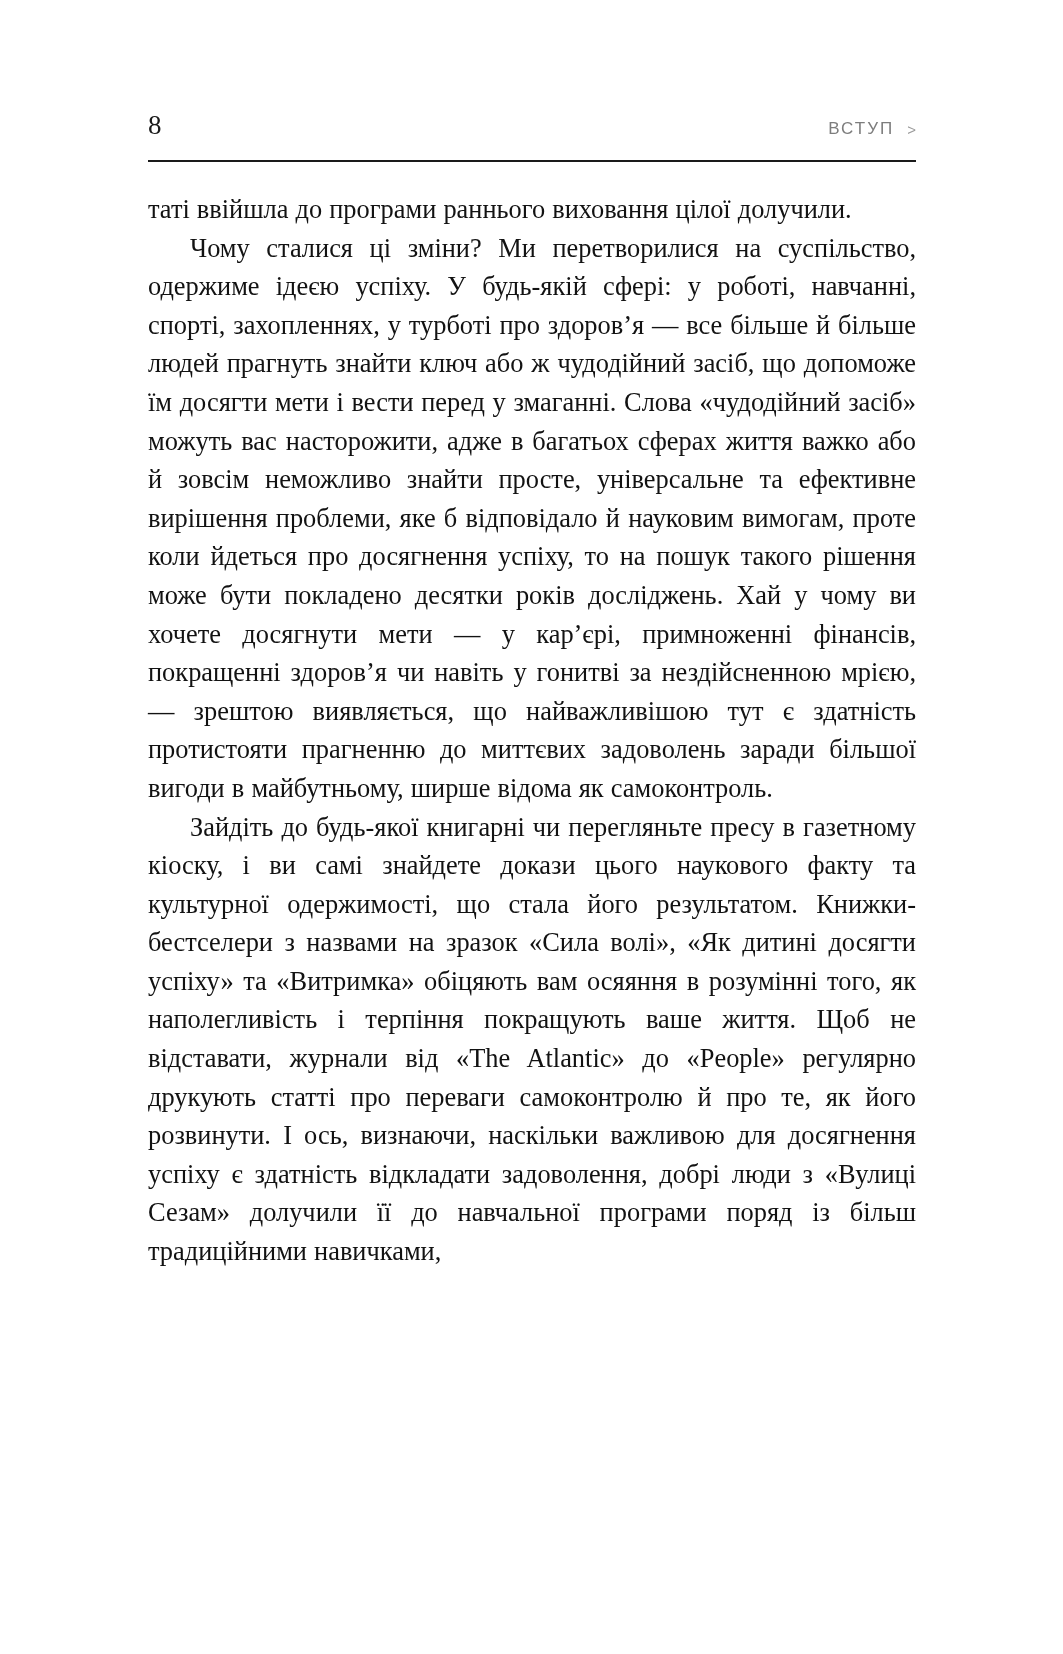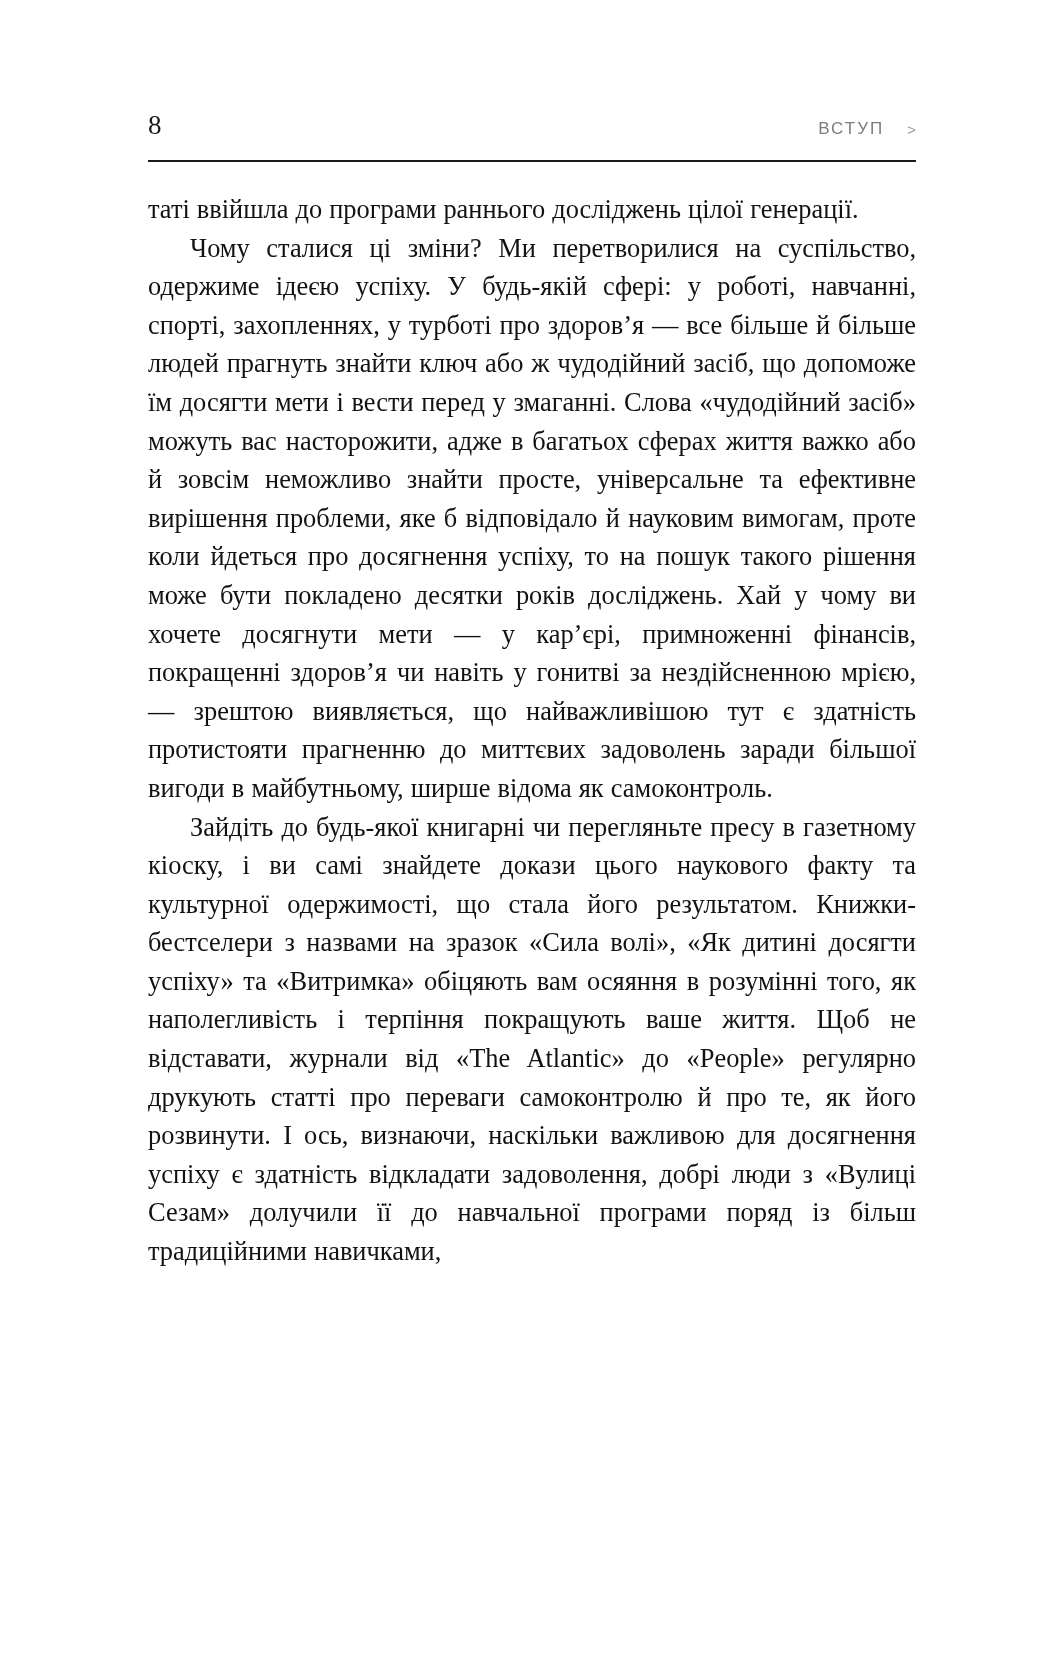--- a/index.html
+++ b/index.html
@@ -42,21 +42,21 @@
     font-family: "Liberation Serif", "DejaVu Serif", serif;
     font-size: 27px;
     line-height: 1;
     color: #1a1a1a;
     letter-spacing: 0.5px;
   }
 
   .running-head {
     display: flex;
     align-items: center;
-    gap: 23px;
+    gap: 13px;
     font-family: "Liberation Sans", "DejaVu Sans", sans-serif;
     font-size: 17px;
     letter-spacing: 2.0px;
     color: #7d7d7d;
     text-transform: uppercase;
   }
 
   .running-head-marker {
     font-family: "Liberation Sans", "DejaVu Sans", sans-serif;
     font-size: 15px;
@@ -109,19 +109,19 @@
       <div class="running-head">
         <span>ВСТУП</span>
         <span class="running-head-marker">&gt;</span>
       </div>
     </div>
 
     <div class="rule"></div>
 
     <div class="body-text">
 
-    <p class="para cont"><span>таті ввійшла до програми раннього досліджень цілої генерації.</span></p>
+    <p class="para cont"><span>таті ввійшла до програми раннього виховання цілої долучили.</span></p>
         <p class="para indent"><span>Чому сталися ці зміни? Ми перетворилися на суспільство, одержиме ідеєю успіху. У будь-якій сфері: у роботі, навчанні, спорті, захопленнях, у турботі про здоров’я — все більше й більше людей прагнуть знайти ключ або ж чудодійний засіб, що допоможе їм досягти мети і вести перед у змаганні. Слова «чудодійний засіб» можуть вас насторожити, адже в багатьох сферах життя важко або й зовсім неможливо знайти просте, універсальне та ефективне вирішення проблеми, яке б відповідало й науковим вимогам, проте коли йдеться про досягнення успіху, то на пошук такого рішення може бути покладено десятки років досліджень. Хай у чому ви хочете досягнути мети — у кар’єрі, примноженні фінансів, покращенні здоров’я чи навіть у гонитві за нездійсненною мрією,— зрештою виявляється, що найважливішою тут є здатність протистояти прагненню до миттєвих задоволень заради більшої вигоди в майбутньому, ширше відома як самоконтроль.</span></p>
         <p class="para indent"><span>Зайдіть до будь-якої книгарні чи перегляньте пресу в газетному кіоску, і ви самі знайдете докази цього наукового факту та культурної одержимості, що стала його результатом. Книжки-бестселери з назвами на зразок «Сила волі», «Як дитині досягти успіху» та «Витримка» обіцяють вам осяяння в розумінні того, як наполегливість і терпіння покращують ваше життя. Щоб не відставати, журнали від «</span><span class="italic">The Atlantic</span><span>» до «</span><span class="italic">People</span><span>» регулярно друкують статті про переваги самоконтролю й про те, як його розвинути. І ось, визнаючи, наскільки важливою для досягнення успіху є здатність відкладати задоволення, добрі люди з «Вулиці Сезам» долучили її до навчальної програми поряд із більш традиційними навичками,</span></p>
       </div>
 
   </div>
 </div>
 
 </body></html>

